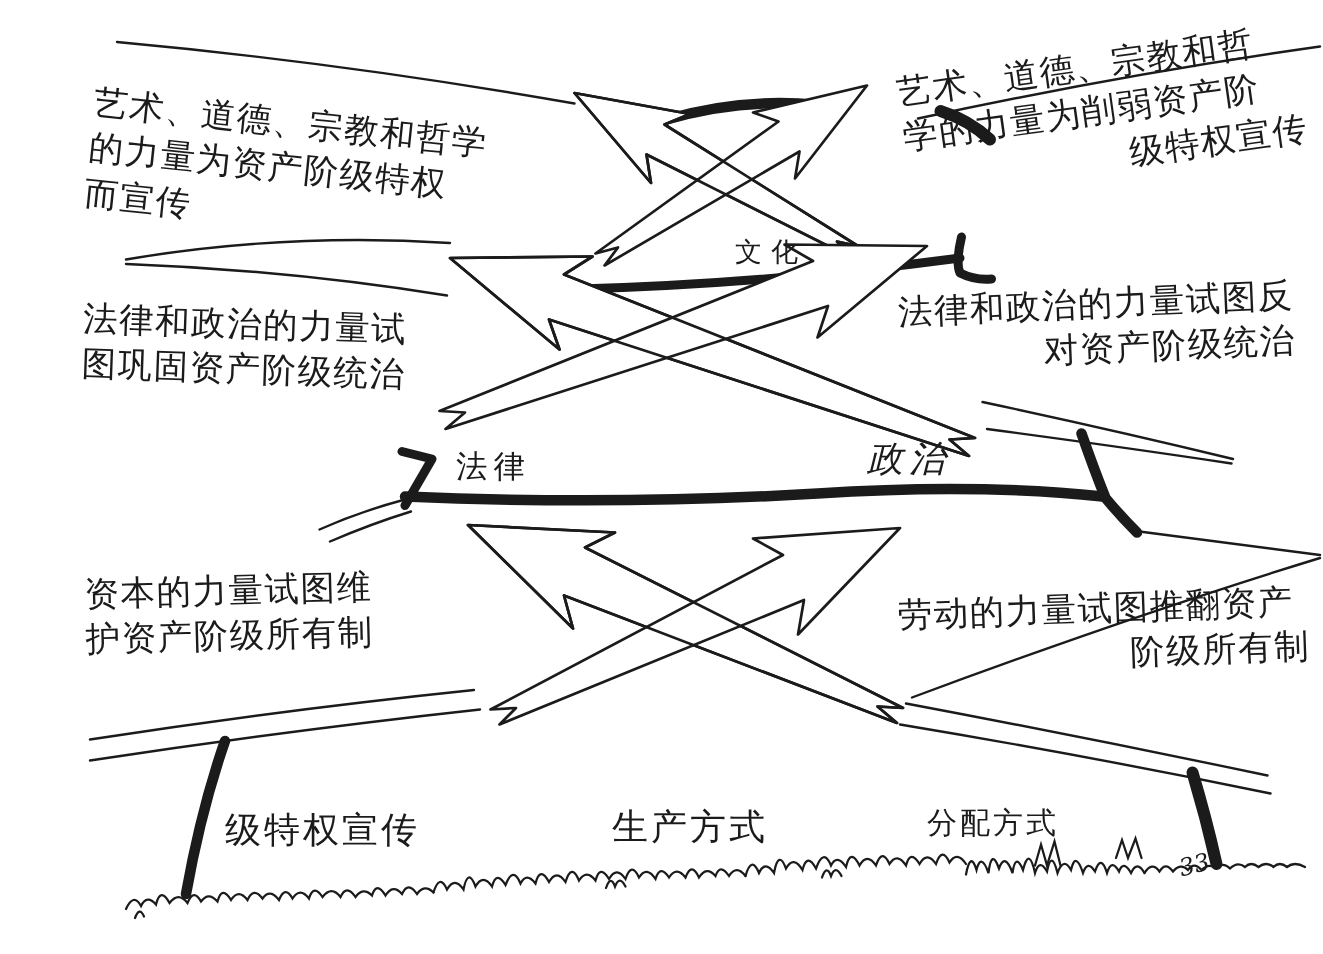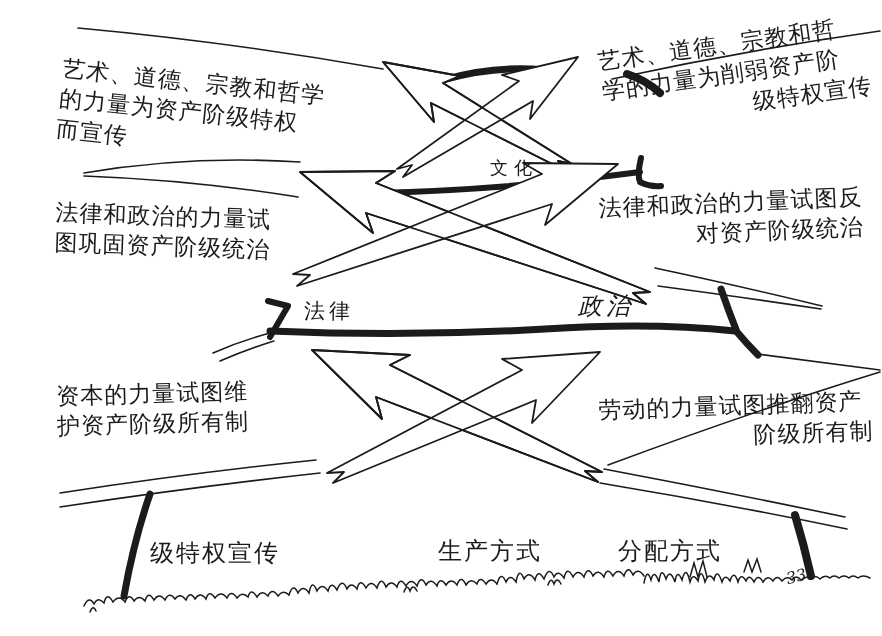--- a/index.html
+++ b/index.html
@@ -118,18 +118,18 @@
 
   <div class="caption" style="left:598px;top:396px;width:274px;transform:rotate(-2deg);">
     <div class="ln">劳动的力量试图推翻资产</div>
     <div class="ln ar">阶级所有制</div>
   </div>
 
   <div class="tier" style="left:466px;top:156px;letter-spacing:6px;font-size:18px;margin-left:24px;">文化</div>
   <div class="tier" style="left:304px;top:297px;font-size:21px;">法律</div>
   <div class="tier" style="left:578px;top:290px;font-size:24px;font-style:italic;">政治</div>
   <div class="tier" style="left:150px;top:537px;font-size:24px;letter-spacing:2px;">级特权宣传</div>
-  <div class="tier" style="left:408px;top:535px;font-size:24px;letter-spacing:2px;margin-left:30px;">生产方式</div>
-  <div class="tier" style="left:618px;top:535px;font-size:24px;letter-spacing:2px;">分配方式</div>
+  <div class="tier" style="left:408px;top:535px;font-size:24px;letter-spacing:2px;">生产方式</div>
+  <div class="tier" style="left:618px;top:535px;font-size:20px;letter-spacing:2px;">分配方式</div>
 
   <div class="pagenum" style="left:786px;top:567px;">33</div>
 
 </div>
 
 </body></html>

